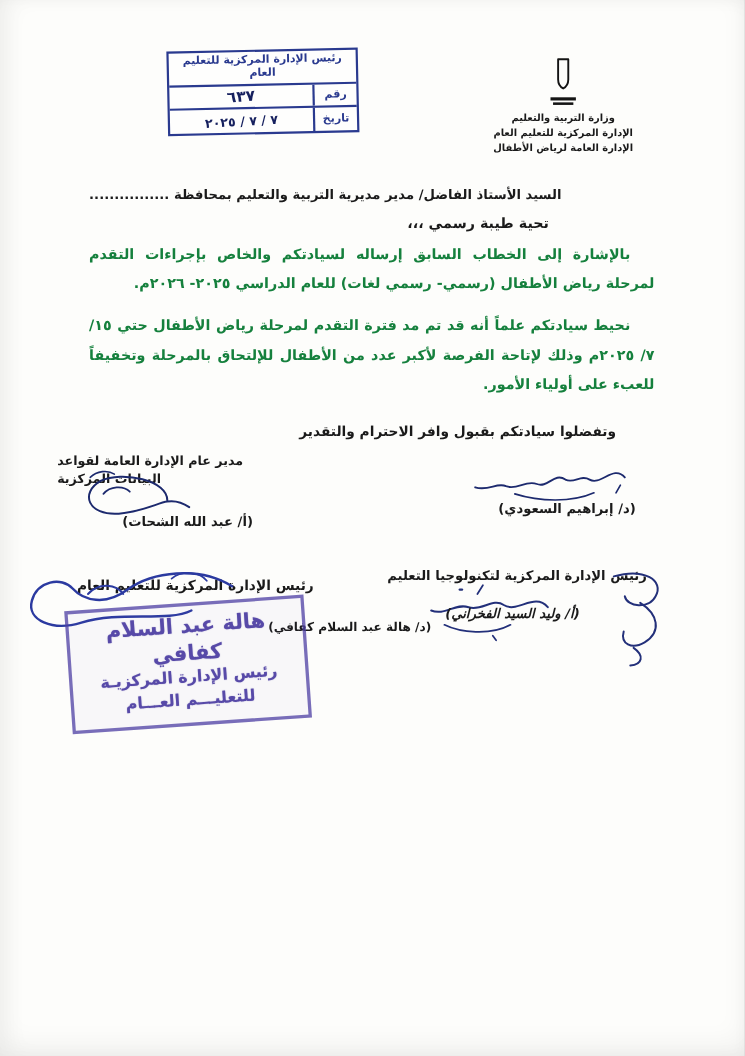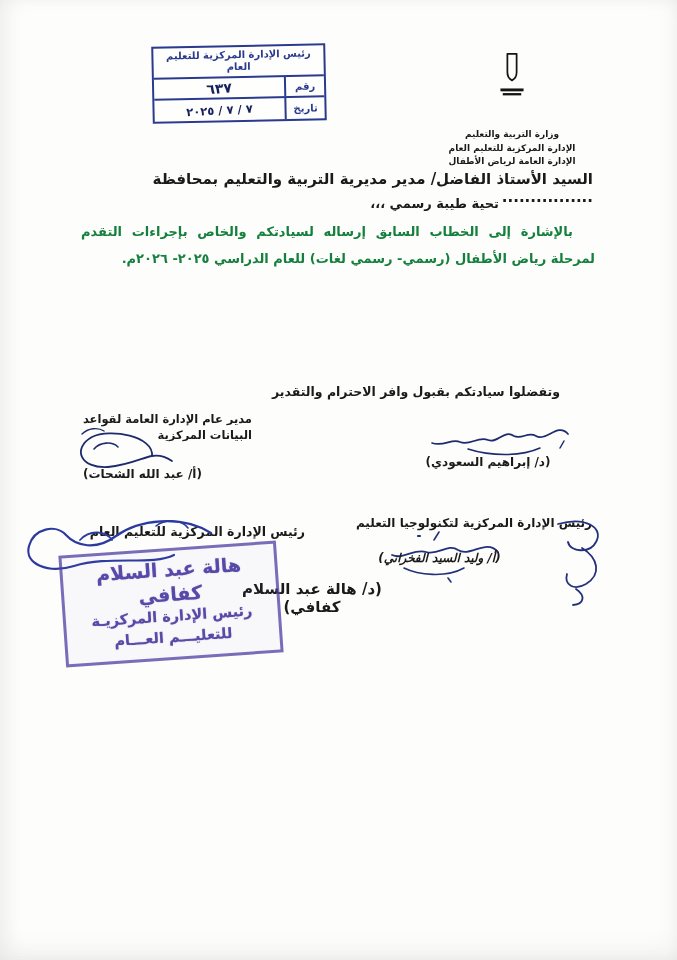--- a/index.html
+++ b/index.html
@@ -32,64 +32,64 @@
   .ref-row{ display:flex; align-items:center; height:21px; border-bottom:2px solid #2a3a8f; }
   .ref-row:last-child{ border-bottom:none; }
   .ref-label{ width:40px; font-size:10px; border-left:2px solid #2a3a8f; align-self:stretch; display:flex; align-items:center; justify-content:center;}
   .ref-value{ flex:1; font-size:14px; color:#16205e; transform:rotate(-3deg); letter-spacing:2px;}
   .ref-value.date{ font-size:11.5px; letter-spacing:1px; transform:rotate(-2deg);}
 
   
   .emblem{ position:absolute; left:483px; top:40px; }
   .ministry{
     position:absolute; left:428px; top:102px; width:168px;
-    text-align:center; font-weight:bold; font-size:9px; line-height:1.5;margin-top:26px;
+    text-align:center; font-weight:bold; font-size:9px; line-height:1.5;
   }
 
   
   .salutation{
     position:absolute; top:170px; right:84px; width:512px;
-    font-size:15px; font-weight:bold; text-align:right;
+    font-size:12px; font-weight:bold; text-align:left;
   }
   .greeting{
     position:absolute; top:196px; right:178px;
     font-size:13px; font-weight:bold;
   }
   .para{
     position:absolute; right:82px; width:514px;
     font-size:13px; line-height:27px; font-weight:bold;
     text-align:justify; text-indent:22px; color:#15803d;
   }
   .para1{ top:218px; }
   .para2{ top:283px; }
   .closing{
     position:absolute; top:384px; left:120px; width:440px;
     text-align:right; font-size:12.5px; font-weight:bold;
   }
 
   
-  .sig-title{ position:absolute; font-weight:bold; text-align:right; font-size:12px; line-height:1.4; }
-  .sig-name { position:absolute; font-weight:bold; text-align:center; font-size:12px; }
+  .sig-title{ position:absolute; font-weight:bold; text-align:left; font-size:12px; line-height:1.4; }
+  .sig-name { position:absolute; font-weight:bold; text-align:right; font-size:12px; }
   .sig-svg  { position:absolute; }
 
   .t-kg   { top:411px; left:402px; width:190px; }
   .n-kg   { top:455px; left:398px; width:180px; }
   .s-kg   { top:416px; left:418px; }
 
   .t-db   { top:411px; left:52px;  width:200px; font-size:11.5px;}
   .n-db   { top:467px; left:55px;  width:175px; }
   .s-db   { top:424px; left:52px;  }
 
   .t-tech { top:515px; left:352px; width:240px; }
   .n-tech { top:551px; left:352px; width:175px;font-style:italic; }
   .s-tech { top:528px; left:360px; }
   .s-flourish { top:512px; left:540px; }
 
   .t-gen  { top:523px; left:70px;  width:235px; font-size:12.5px;}
-  .n-gen  { top:580px; left:232px; width:160px; font-size:15px;}
+  .n-gen  { top:564px; left:232px; width:160px; font-size:11px;}
   .s-gen  { top:508px; left:16px;  }
 
   
   .official-stamp{
     position:absolute; left:62px; top:548px; width:218px; height:112px;
     border:3px solid rgba(77,63,163,0.75);
     color:rgba(77,63,163,0.88);
     transform:rotate(-4deg);
     text-align:center; font-weight:bold;
     padding-top:6px;
@@ -134,20 +134,21 @@
   </div>
   <div class="ministry">
     <div>وزارة التربية والتعليم</div>
     <div>الإدارة المركزية للتعليم العام</div>
     <div>الإدارة العامة لرياض الأطفال</div>
   </div>
 
   <div class="salutation">السيد الأستاذ الفاضل/ مدير مديرية التربية والتعليم بمحافظة ................</div>
   <div class="greeting">تحية طيبة رسمي ،،،</div>
   <p class="para para1">بالإشارة إلى الخطاب السابق إرساله لسيادتكم والخاص بإجراءات التقدم لمرحلة رياض الأطفال (رسمي- رسمي لغات) للعام الدراسي ٢٠٢٥- ٢٠٢٦م.</p>
+  <p class="para para2">نحيط سيادتكم علماً أنه قد تم مد فترة التقدم لمرحلة رياض الأطفال حتي ١٥/ ٧/ ٢٠٢٥م وذلك لإتاحة الفرصة لأكبر عدد من الأطفال للإلتحاق بالمرحلة وتخفيفاً للعبء على أولياء الأمور.</p>
   <div class="closing">وتفضلوا سيادتكم بقبول وافر الاحترام والتقدير</div>
 
   <div class="sig-svg s-kg">
     <svg width="160" height="48" viewBox="0 0 160 48">
       <path d="M150 18 C140 6 128 26 118 20 C110 15 104 24 96 20 C86 13 80 28 70 24 C60 20 52 30 42 26 C34 22 26 31 14 27" stroke="#1d2a6e" stroke-width="1.7"></path>
       <path d="M122 32 C102 41 72 40 50 33" stroke="#1d2a6e" stroke-width="1.5"></path>
       <path d="M146 25 l-4 7" stroke="#1d2a6e" stroke-width="1.5"></path>
     </svg>
   </div>
   <div class="sig-name n-kg">(د/ إبراهيم السعودي)</div>

